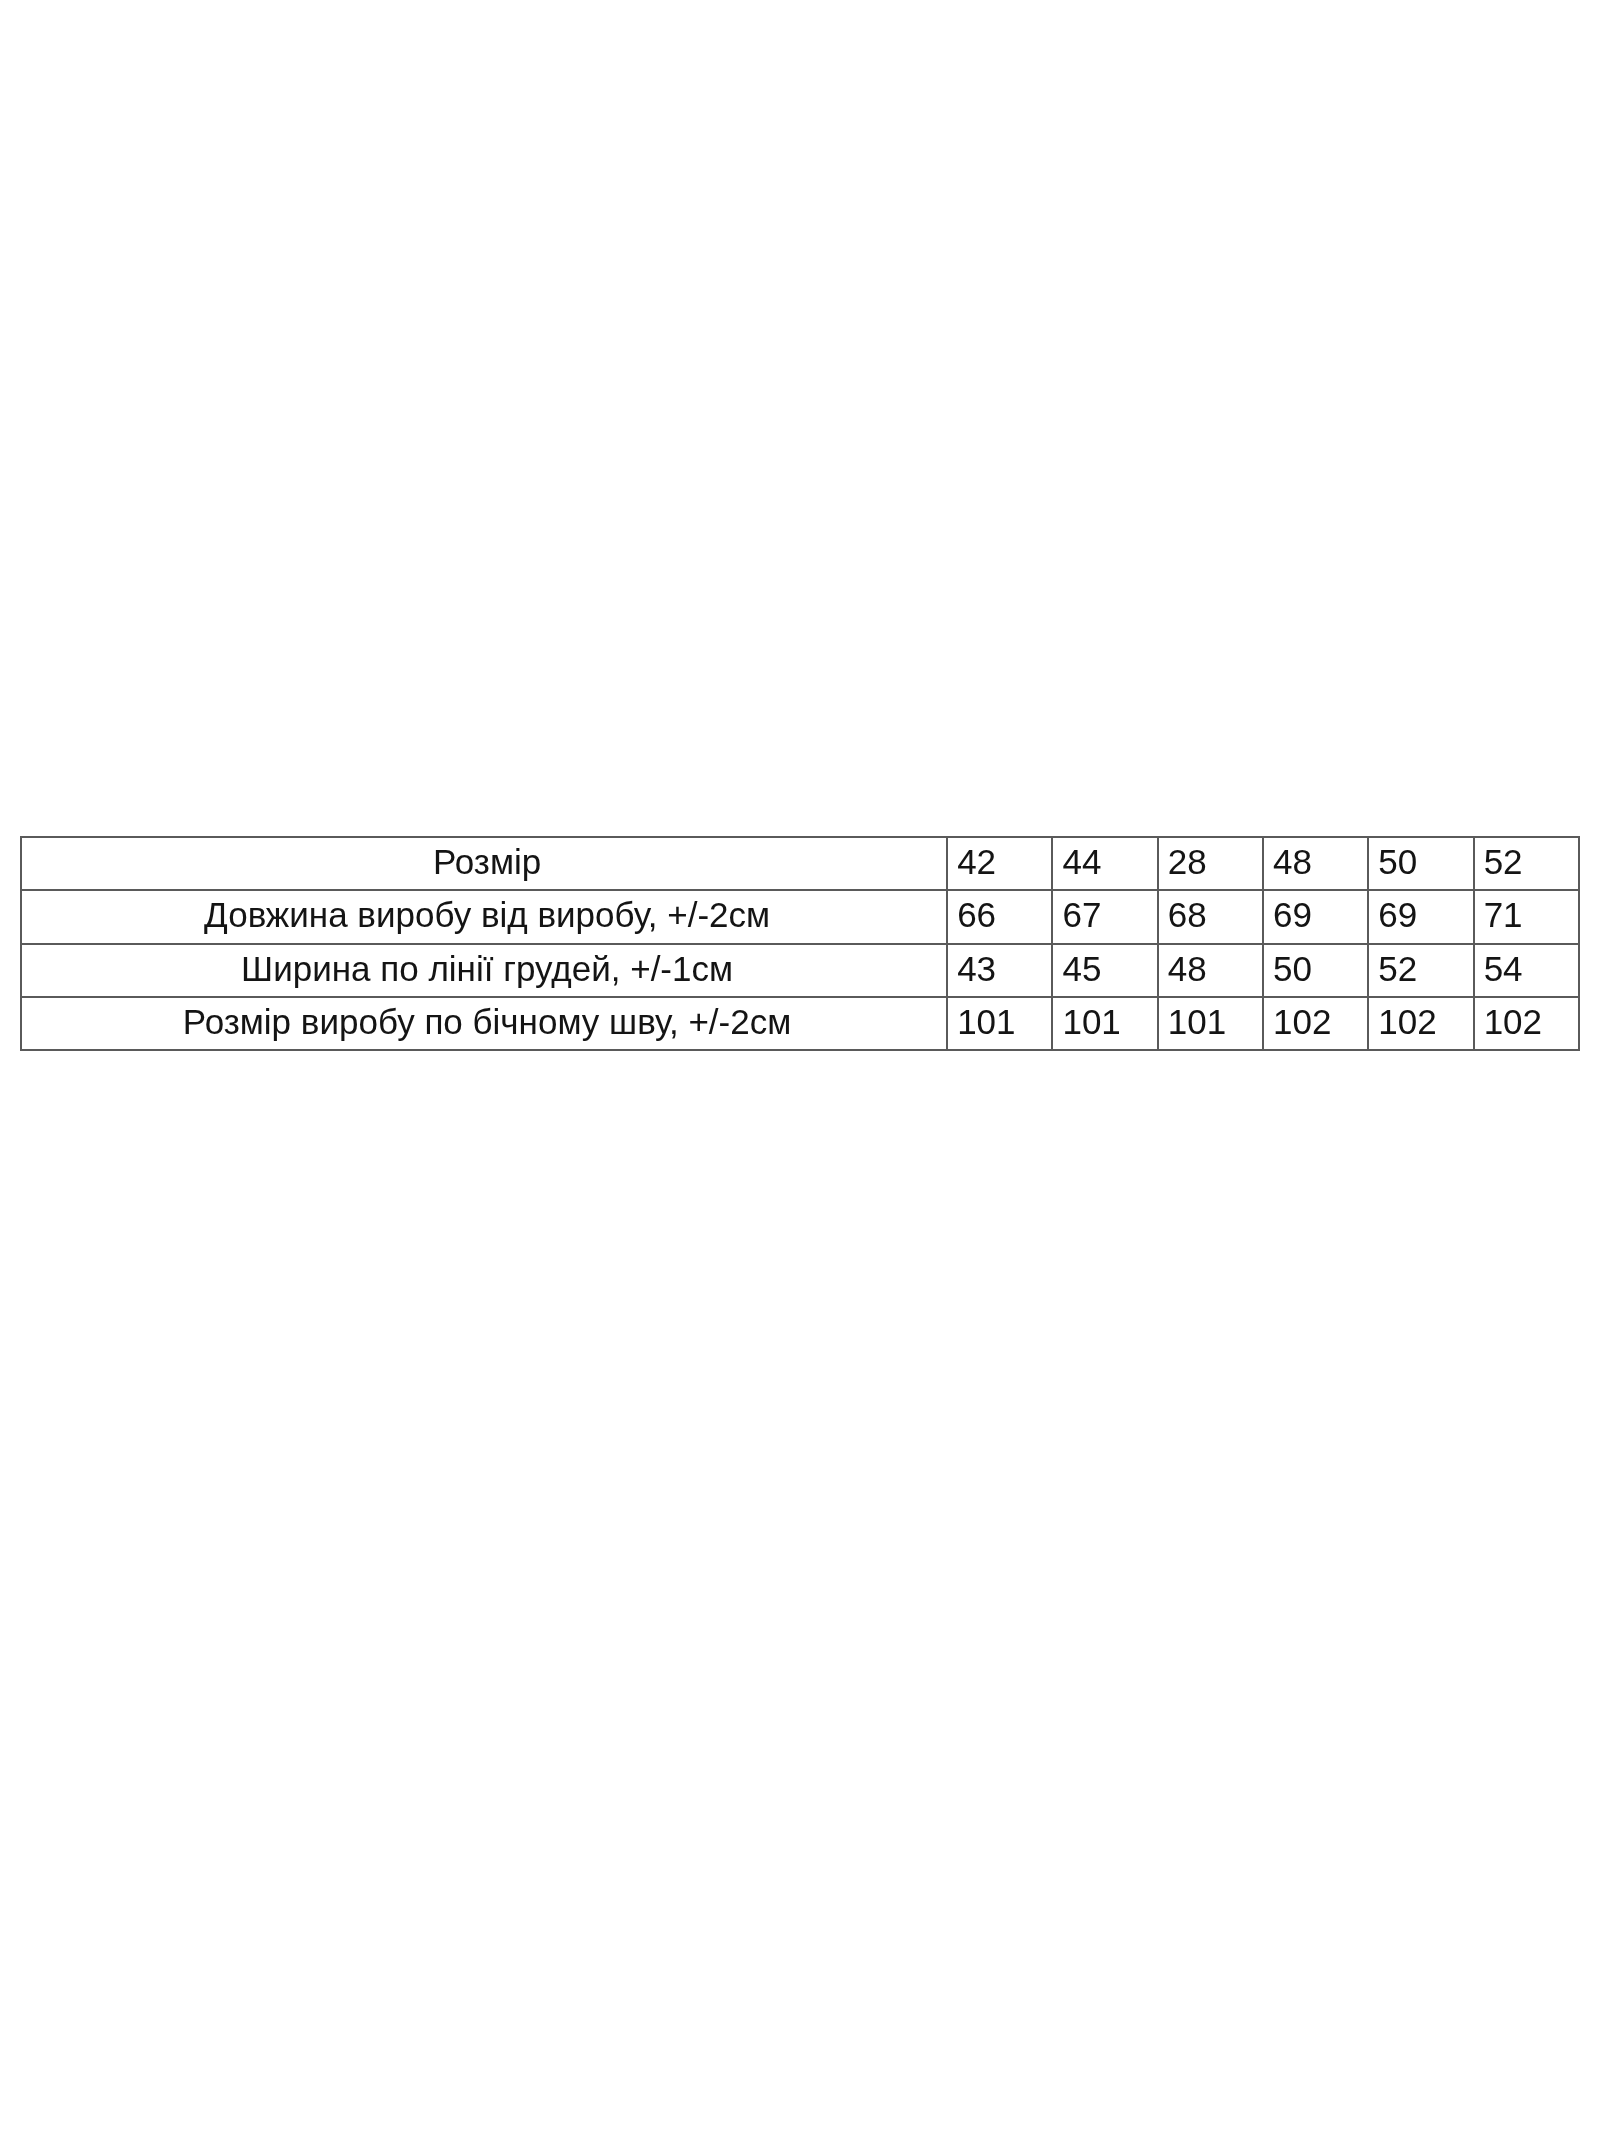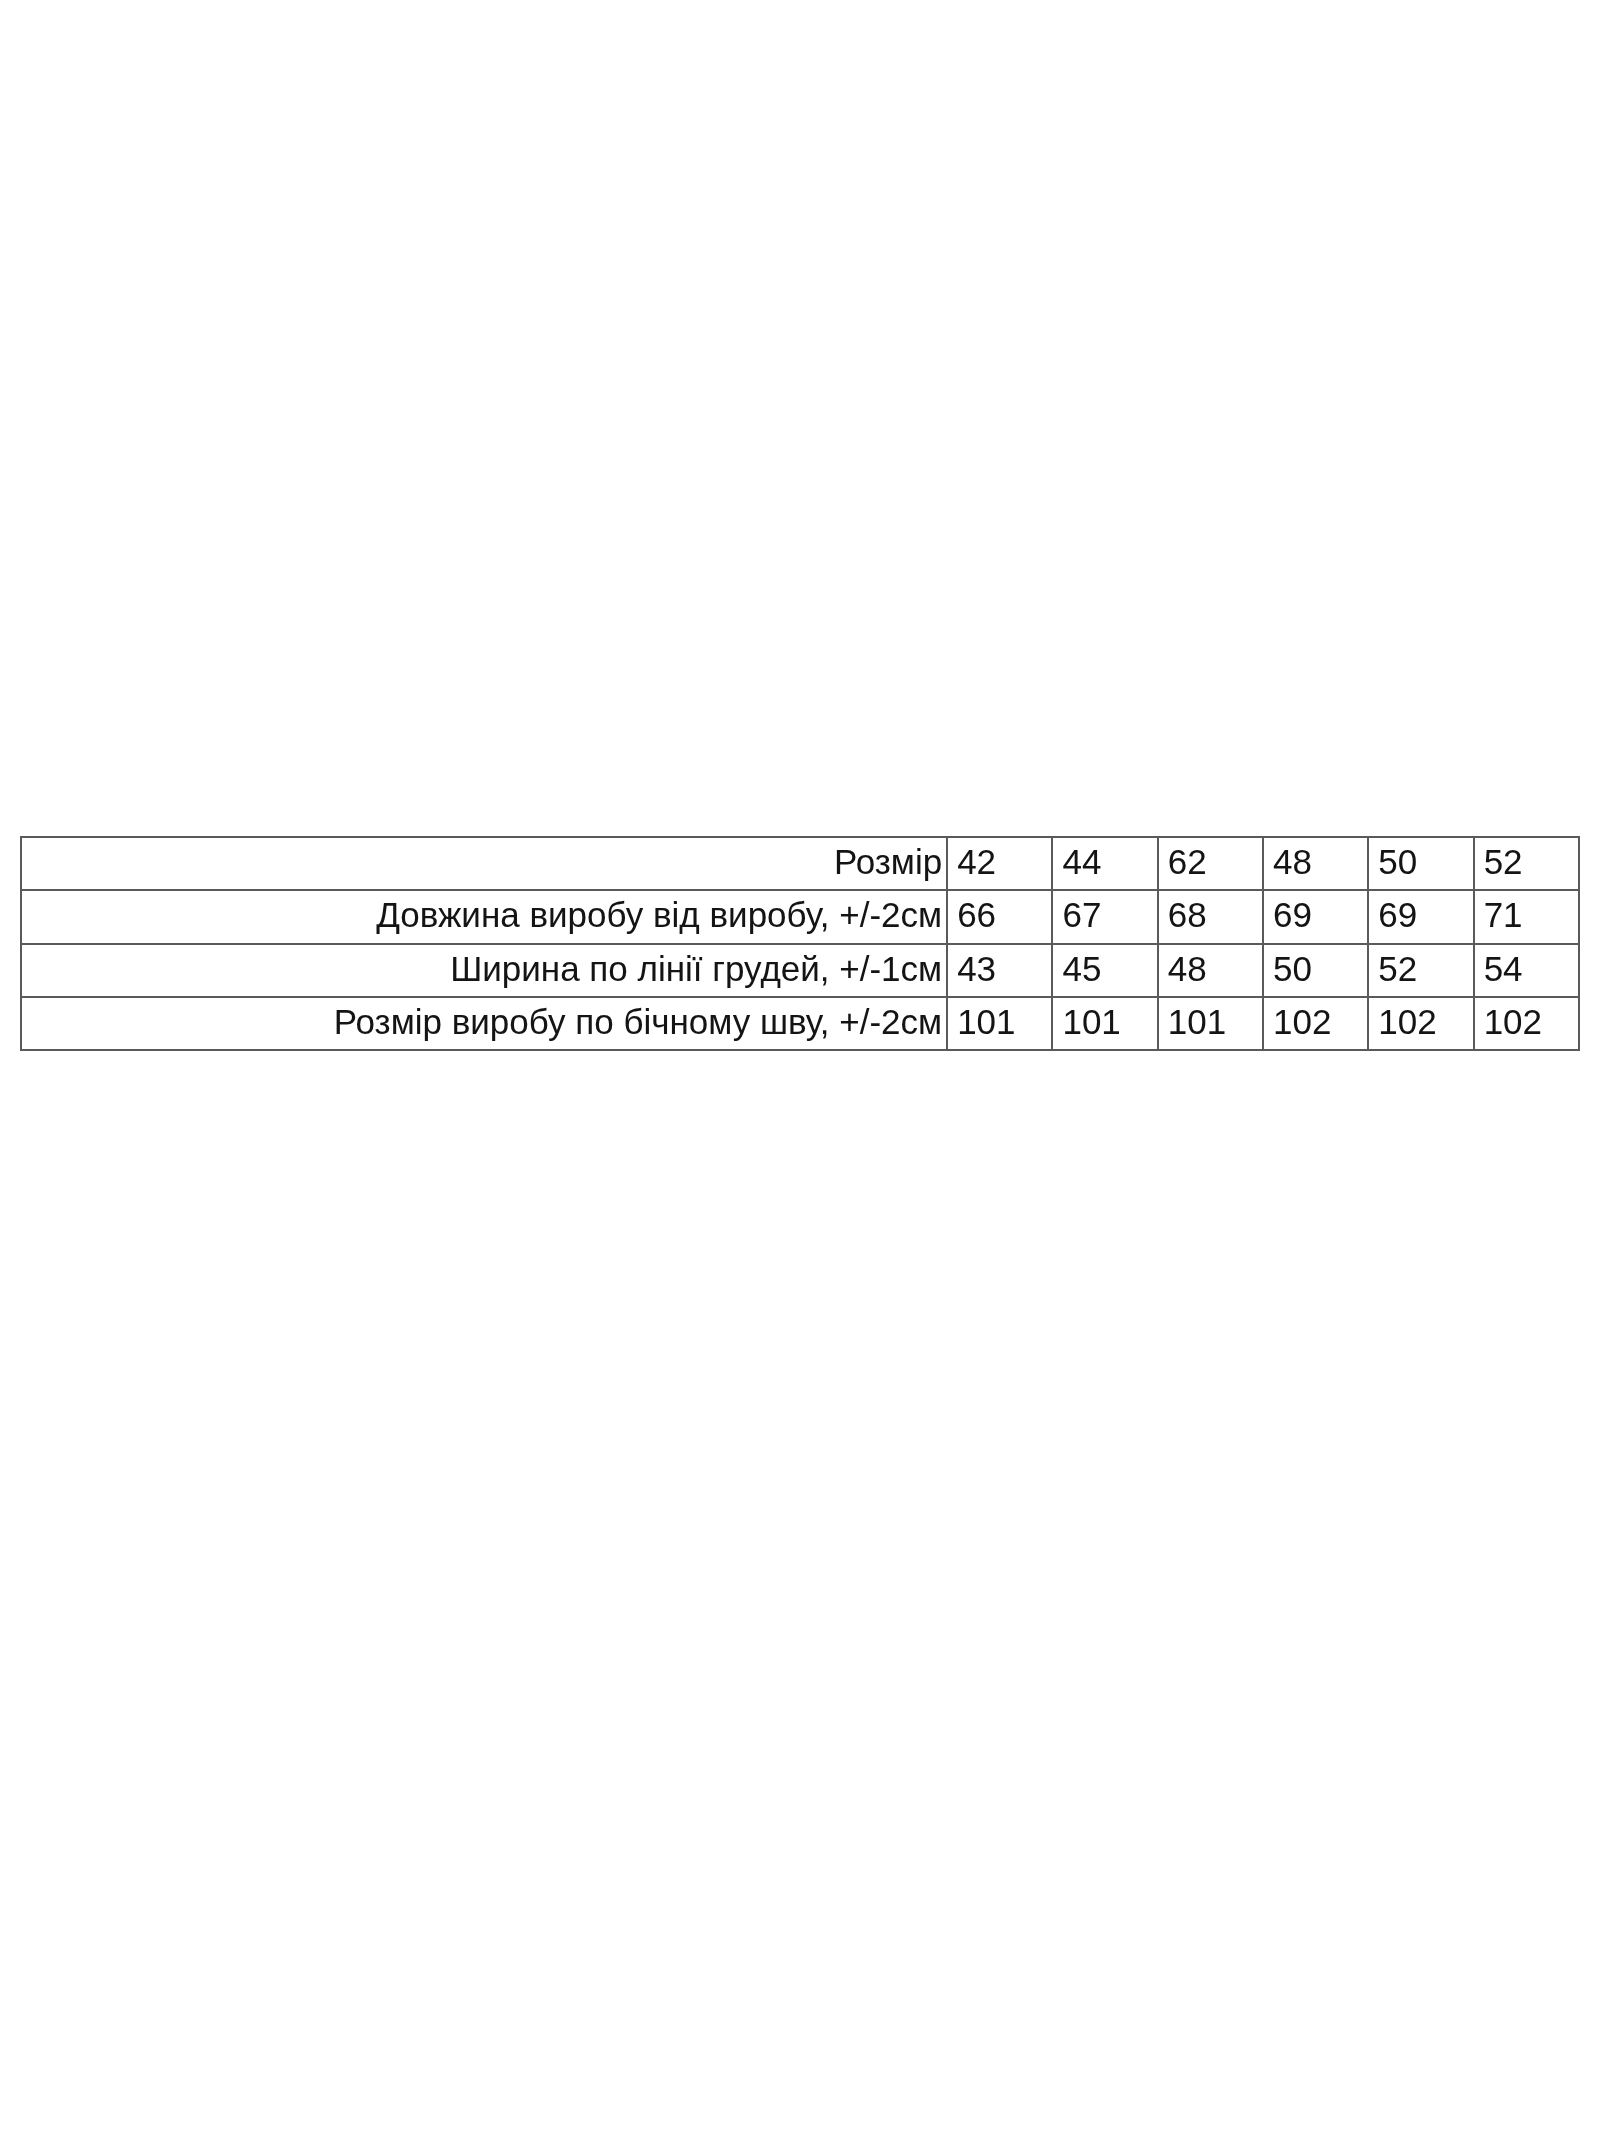--- a/index.html
+++ b/index.html
@@ -45,21 +45,21 @@
     font-size: 35px;
     line-height: 1.18;
     font-family: "Liberation Sans", sans-serif;
     color: #141414;
     white-space: nowrap;
     vertical-align: middle;
     background: #ffffff;
   }
 
   table.size-table td.label-cell {
-    text-align: right;
+    text-align: center;
     padding-left: 10px;
     padding-right: 4px;
     width: 958px;
   }
 
   table.size-table td.value-cell {
     text-align: left;
     padding-left: 9px;
     padding-right: 0;
     width: 100px;
@@ -70,21 +70,21 @@
 
 <div class="sheet">
   <div class="table-wrap">
     <table class="size-table">
       <tbody>
 
         <tr>
           <td class="label-cell">Розмір</td>
           <td class="value-cell">42</td>
           <td class="value-cell">44</td>
-          <td class="value-cell">62</td>
+          <td class="value-cell">28</td>
           <td class="value-cell">48</td>
           <td class="value-cell">50</td>
           <td class="value-cell">52</td>
         </tr>
 
         <tr>
           <td class="label-cell">Довжина виробу від виробу, +/-2см</td>
           <td class="value-cell">66</td>
           <td class="value-cell">67</td>
           <td class="value-cell">68</td>

